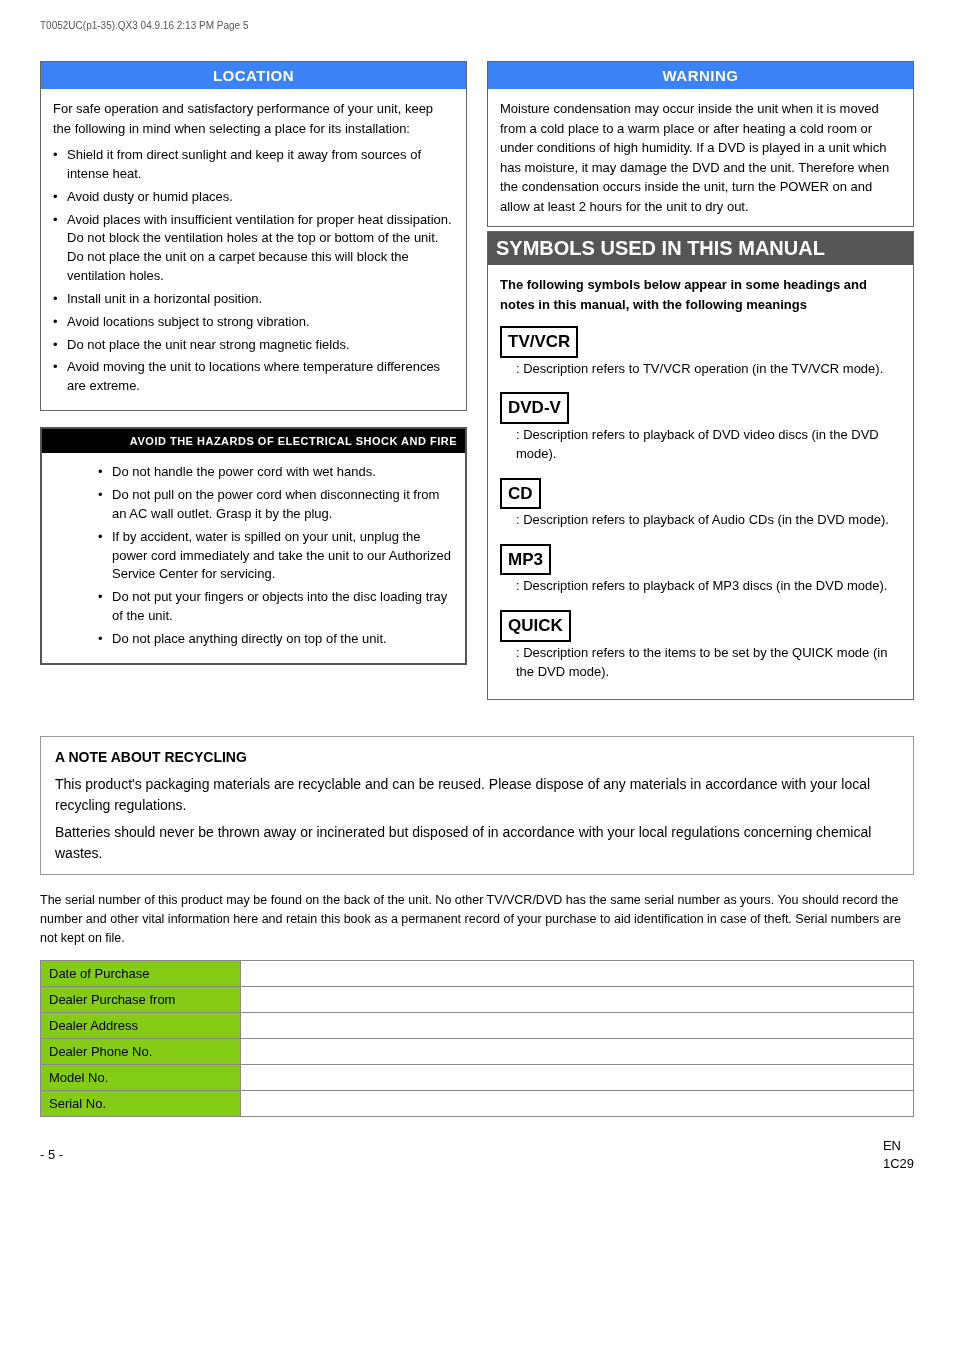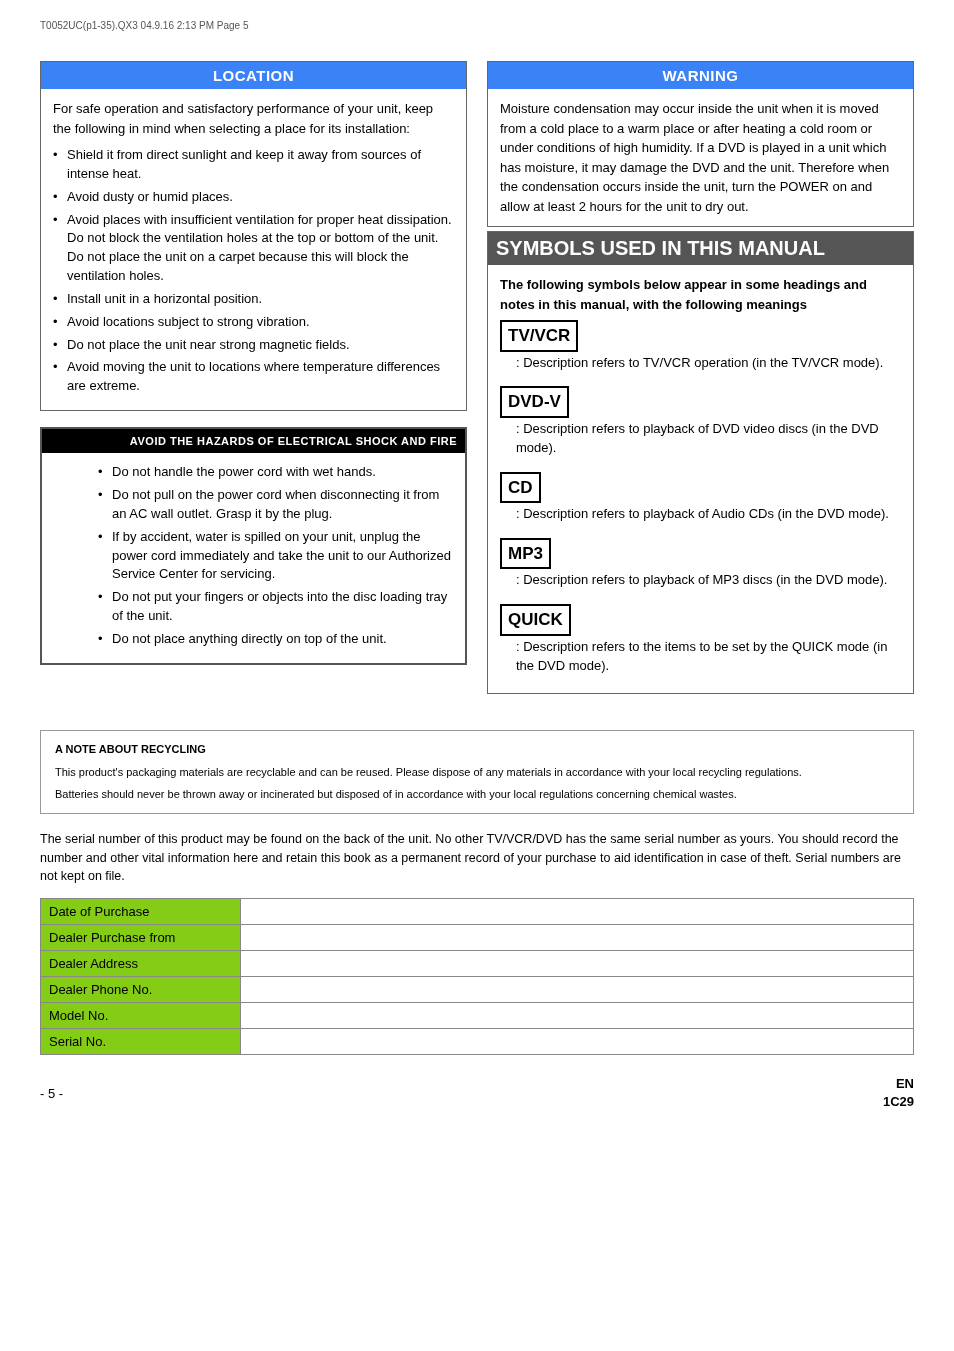--- a/index.html
+++ b/index.html
@@ -127,21 +127,21 @@
     .hazards-content {
       padding: 10px 12px;
       margin-left: 44px;
     }
 
     
     .recycle-box {
       border: 1px solid #999;
       padding: 10px 14px;
       margin-bottom: 16px;
-      font-size: 11px;
+      font-size: 14px;
       line-height: 1.5;
     }
     .recycle-title {
       font-weight: bold;
       margin-bottom: 6px;
     }
 
     
     .serial-info {
       font-size: 12.5px;
@@ -168,27 +168,27 @@
 
     
     .page-footer {
       display: flex;
       justify-content: space-between;
       align-items: center;
       margin-top: 20px;
       font-size: 13px;
     }
     .footer-right {
-      text-align: right;
+      text-align: left;
       line-height: 1.4;
-      font-weight: bold;
     }
 
     .bold-intro {
       font-weight: bold;
+      margin-bottom: 6px;
     }
   </style>
 </head>
 <body>
 
 <div class="file-header">
   <span>T0052UC(p1-35).QX3  04.9.16  2:13 PM  Page 5</span>
 </div>
 
 <div class="two-col">

